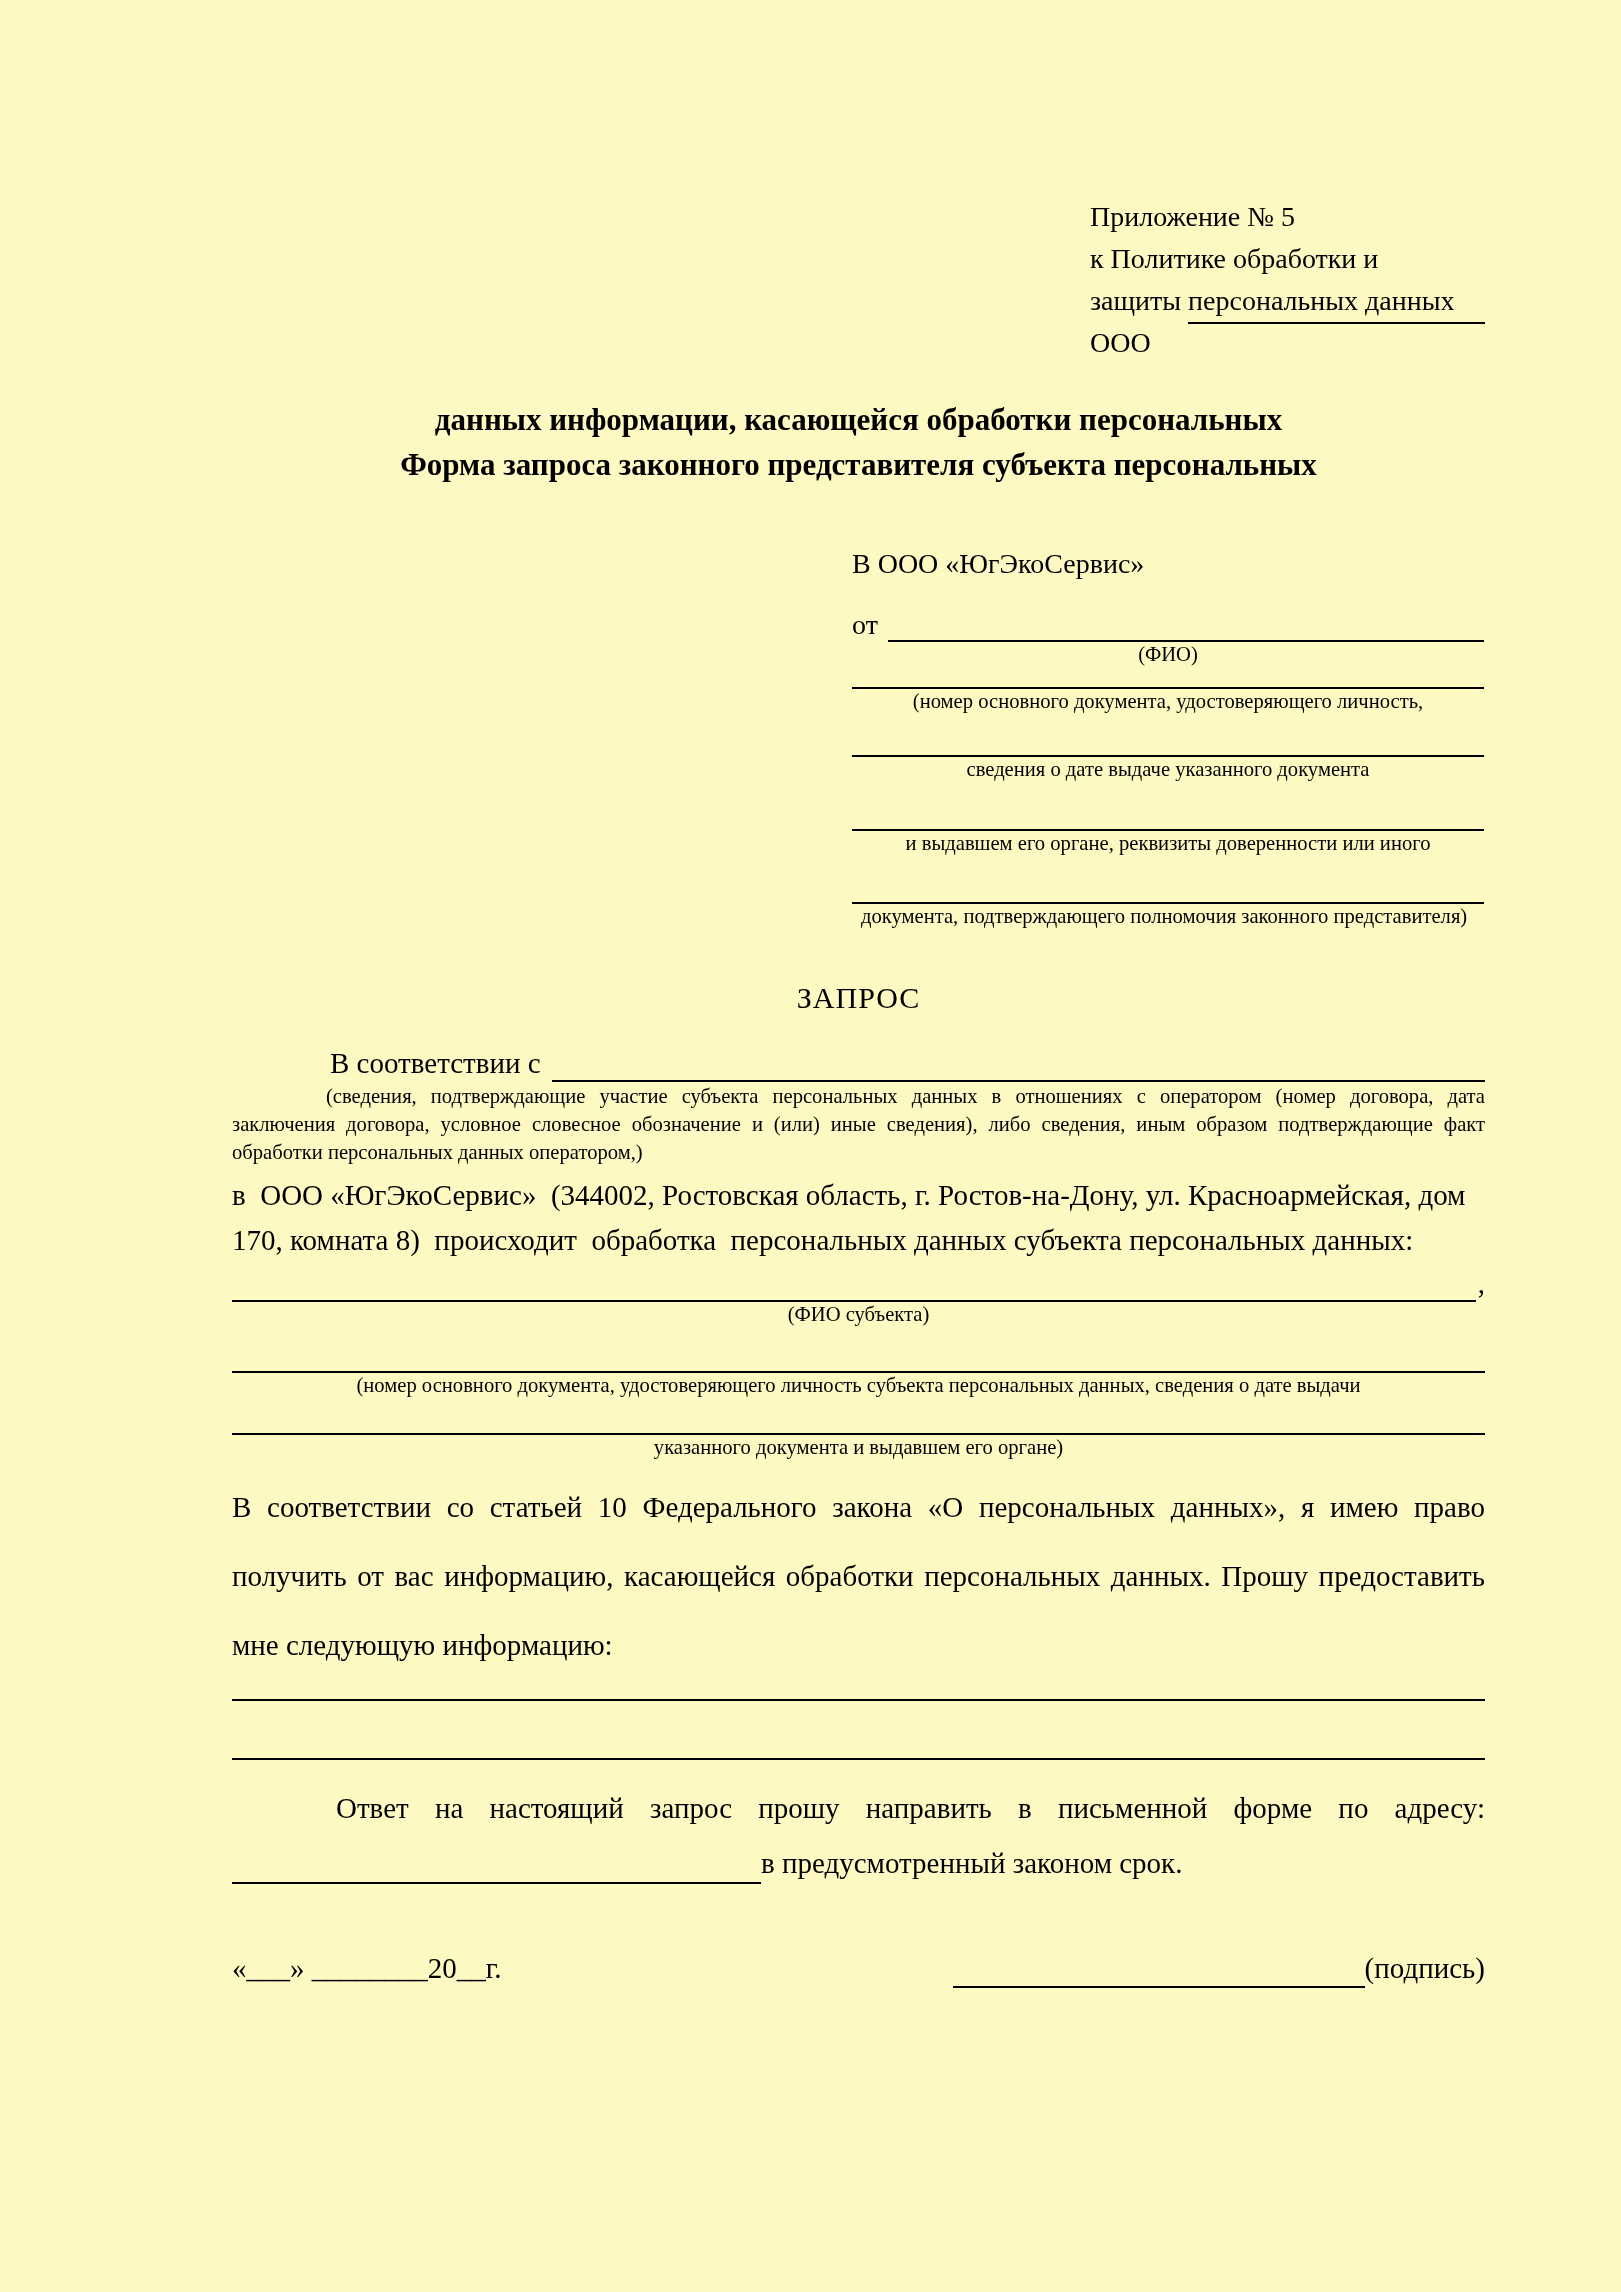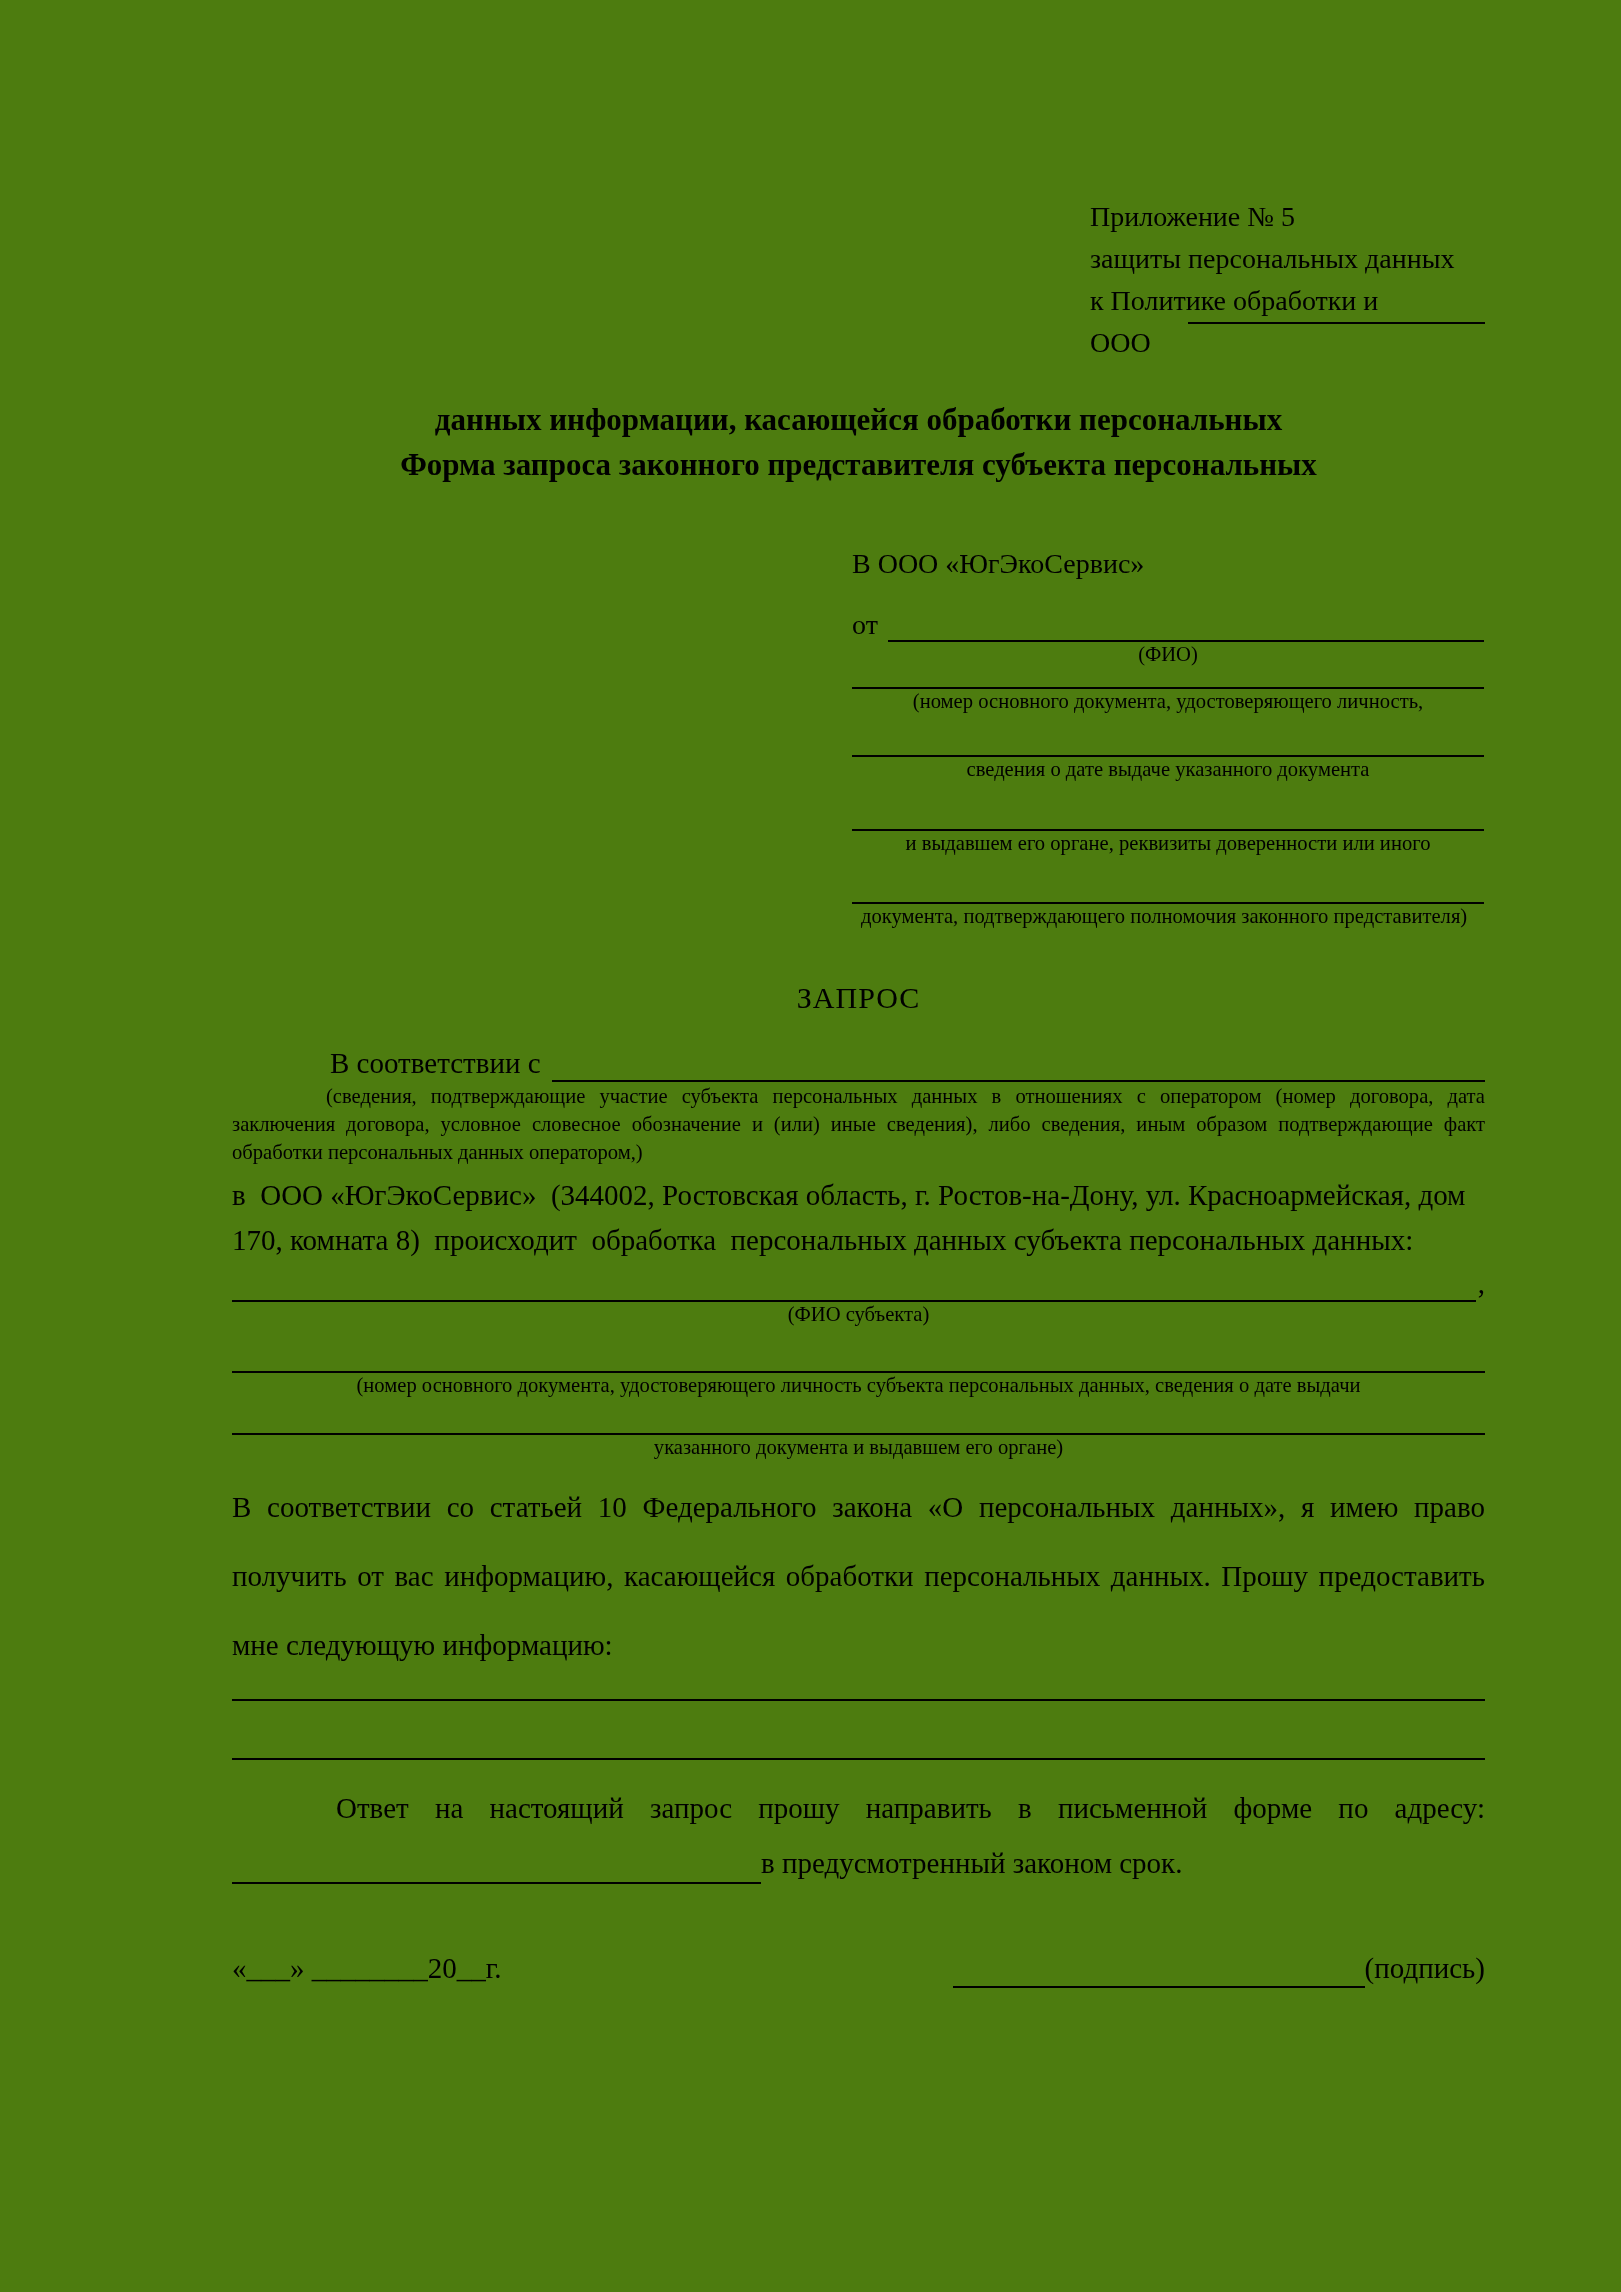--- a/index.html
+++ b/index.html
@@ -1,20 +1,20 @@
 <!DOCTYPE html>
 <html lang="ru"><head>
 <meta charset="utf-8">
 <style>
   html,body { margin:0; padding:0; background:#888; }
   .page {
     position:relative;
     width:1621px; height:2293px;
     margin:0 auto;
-    background:#4d7c0f;
+    background:#fef9c3;
     color:#000000;
     font-family:"Liberation Serif","DejaVu Serif",serif;
     box-sizing:border-box;
     padding:196px 136px 0 232px;
     overflow:hidden;
   }
   .appendix { margin-left:858px; font-size:28px; line-height:42px; }
   .ooo-row { display:flex; align-items:flex-start;gap:37px; }
   .ooo-row .wline { margin-bottom:5.9px; }
 
@@ -61,22 +61,22 @@
   .sig .sigline { width:412px; border-bottom:2.9px solid #000; height:29px; }
   .sig .siglabel { white-space:nowrap; }
 </style>
 </head>
 <body>
 
 <div class="page">
 
   <div class="appendix">
     <div>Приложение № 5</div>
+    <div>к Политике обработки и</div>
     <div>защиты персональных данных</div>
-    <div>к Политике обработки и</div>
     <div class="ooo-row">
       <span>ООО</span>
       <span class="wline"></span>
     </div>
   </div>
 
   <div class="title">
     <div>данных информации, касающейся обработки персональных</div>
     <div>Форма запроса законного представителя субъекта персональных</div>
   </div>

